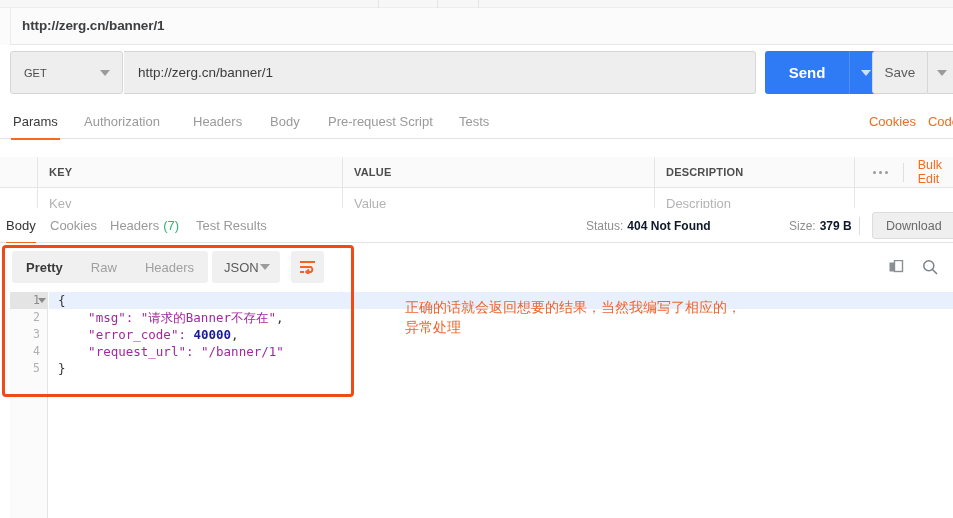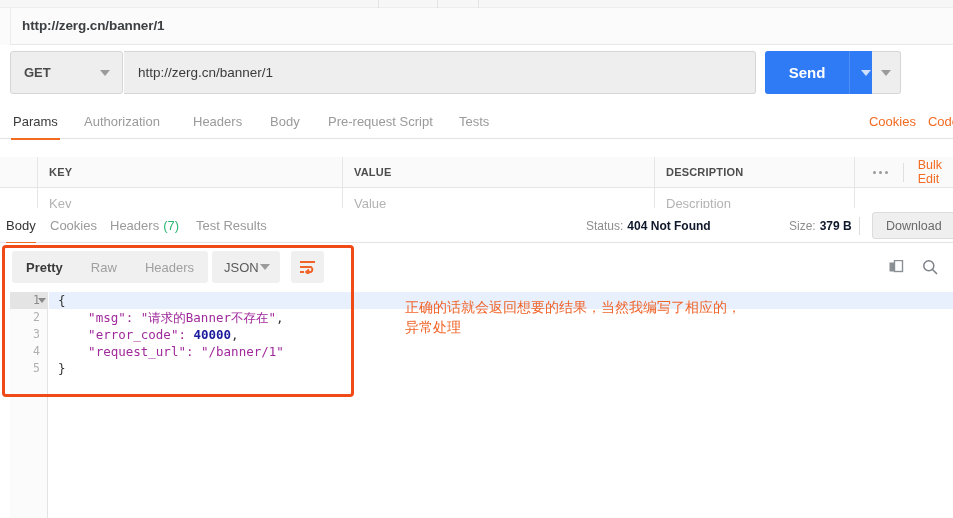--- a/index.html
+++ b/index.html
@@ -34,21 +34,21 @@
     font-size: 13.5px; font-weight: bold; color: #3c4043; letter-spacing: -0.1px;
   }
 
   
   .urlrow { position: absolute; top: 46px; left: 0; width: 953px; height: 54px; background:#fff; }
   .method-box {
     position: absolute; left: 10px; top: 5px; width: 113px; height: 43px;
     background: #eeeeee; border: 1px solid #d6d6d6; border-radius: 3px;
     display: flex; align-items: center;
   }
-  .method-label { margin-left: 13px; font-size: 13px; color: #4a4a4a; font-weight: bold; }
+  .method-label { margin-left: 13px; font-size: 11px; color: #4a4a4a; }
   .method-caret {
     position: absolute; right: 12px; top: 50%; transform: translateY(-50%);
     width: 0; height: 0; border-left: 5px solid transparent; border-right: 5px solid transparent;
     border-top: 6px solid #9b9b9b;
   }
   .url-input {
     position: absolute; left: 124px; top: 5px; width: 632px; height: 43px;
     background: #eeeeee; border: 1px solid #d6d6d6; border-left: none; border-radius: 0 3px 3px 0;
     display: flex; align-items: center; padding-left: 14px;
     font-size: 13.5px; color: #3b3b3b;
@@ -228,20 +228,21 @@
     <div class="method-box">
       <span class="method-label">GET</span>
       <span class="method-caret"></span>
     </div>
     <div class="url-input">http://zerg.cn/banner/1</div>
     <div class="send-group">
       <div class="send-btn">Send</div>
       <div class="send-caret-btn"></div>
     </div>
     <div class="save-group">
+      <div class="save-btn">Save</div>
       <div class="save-caret-btn"></div>
     </div>
   </div>
 
   <div class="reqtabs">
     <div class="reqtab active" style="left:11px">Params</div>
     <div class="reqtab" style="left:82px">Authorization</div>
     <div class="reqtab" style="left:191px">Headers</div>
     <div class="reqtab" style="left:268px">Body</div>
     <div class="reqtab" style="left:326px">Pre-request Script</div>

